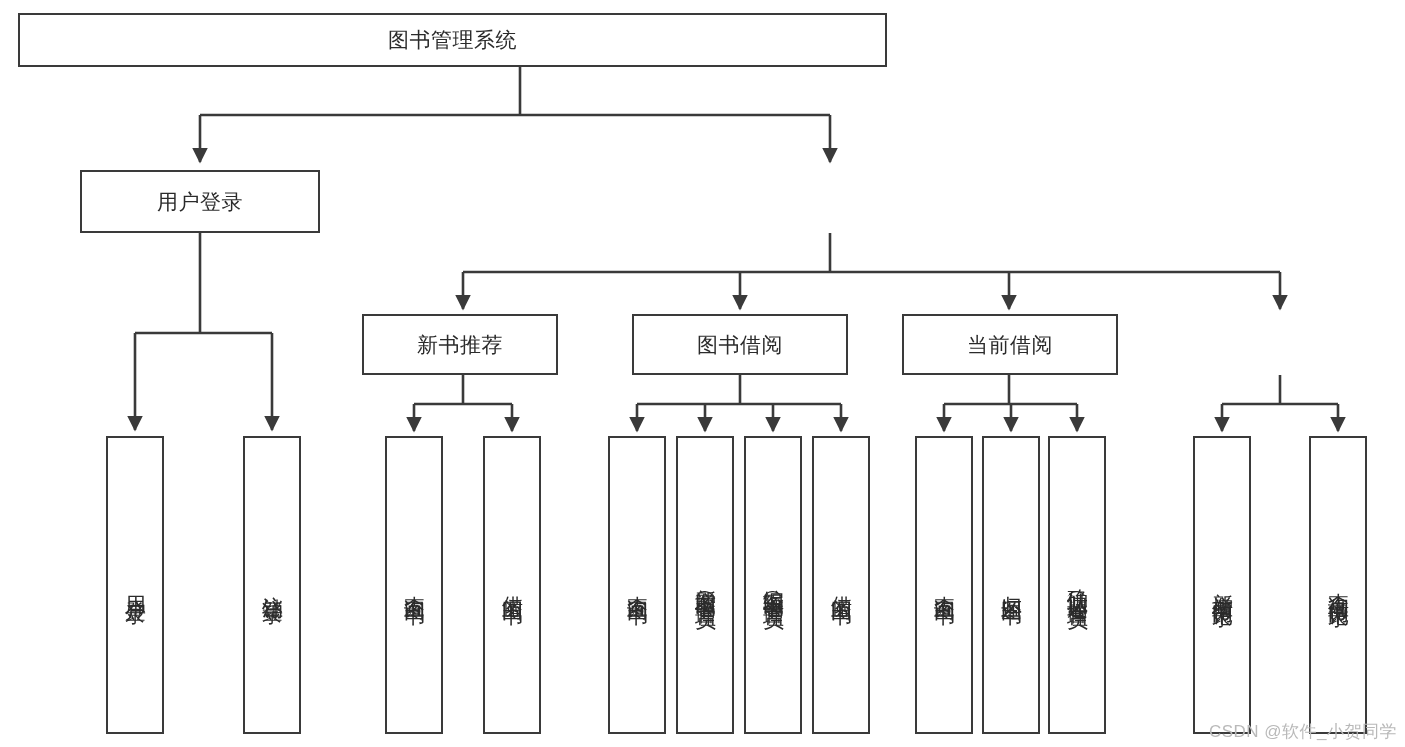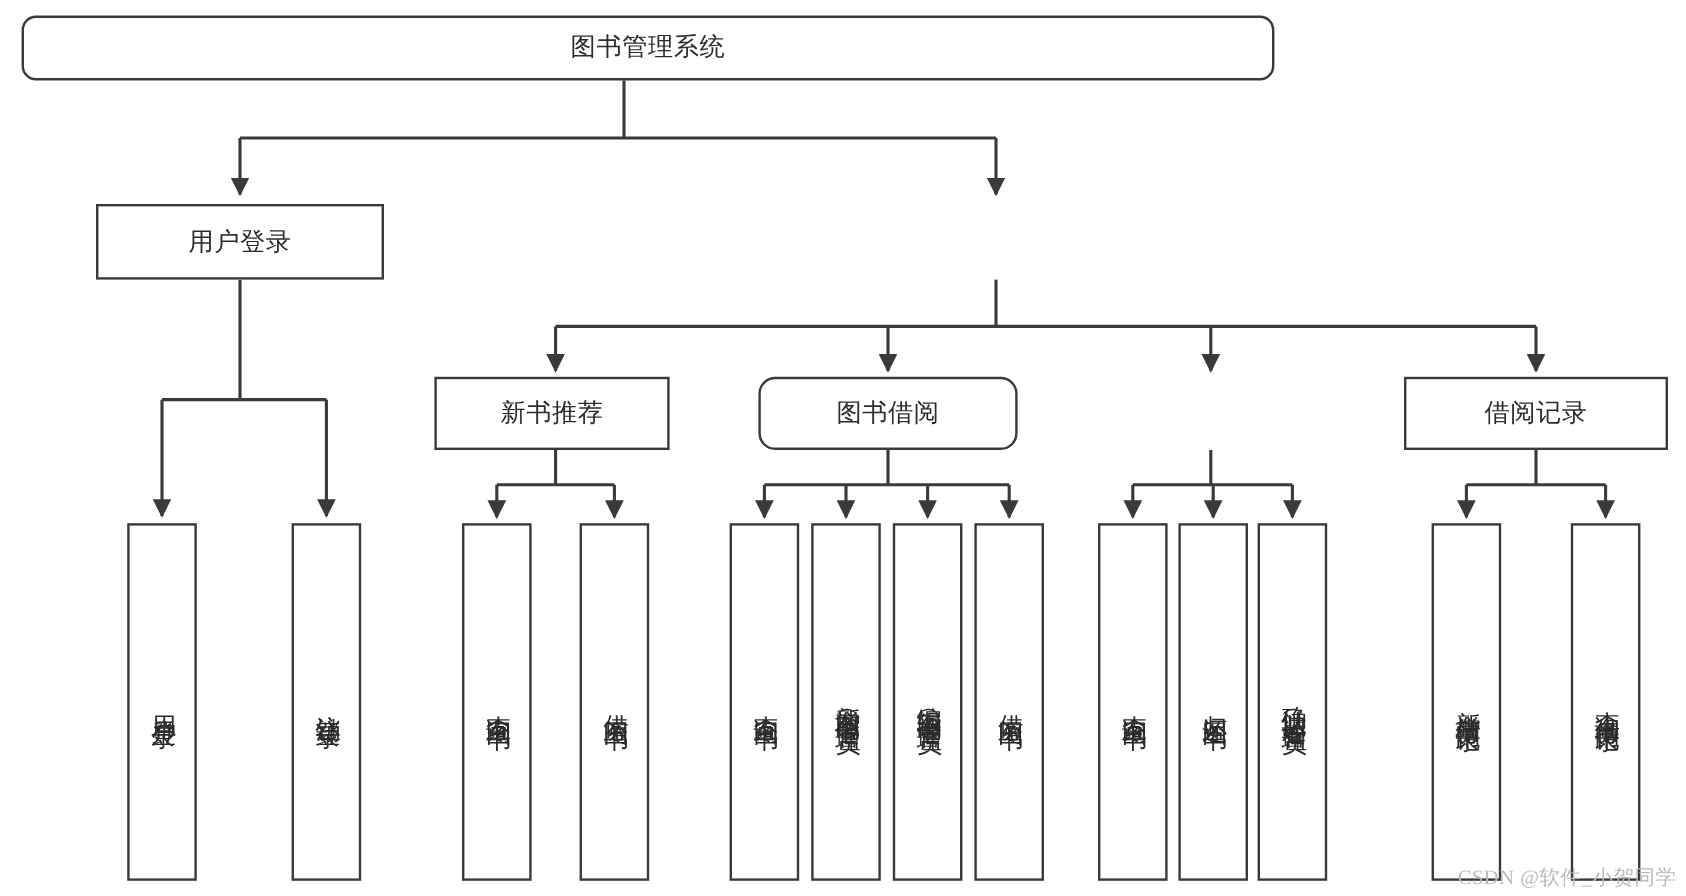--- a/index.html
+++ b/index.html
@@ -54,21 +54,20 @@
   }
   #watermark{
     position:absolute;
     right:8px;
     bottom:4px;
     font-size:17px;
     color:#b9b9b9;
     letter-spacing:0.5px;
     user-select:none;
     white-space:nowrap;
-    font-family:Liberation Serif, serif;
   }
 </style>
 </head>
 <body>
 
 <div id="canvas">
 
   <svg id="edges" viewBox="0 0 1405 747" width="1405" height="747">
     <defs>
       <marker id="arw" viewBox="0 0 10 10" refX="9" refY="5" markerWidth="6" markerHeight="6" orient="auto-start-reverse">
@@ -112,36 +111,36 @@
       <path d="M 1011 404 L 1011 431" marker-end="url(#arw)"></path>
       <path d="M 1077 404 L 1077 431" marker-end="url(#arw)"></path>
 
       <path d="M 1280 375 L 1280 404"></path>
       <path d="M 1222 404 L 1338 404"></path>
       <path d="M 1222 404 L 1222 431" marker-end="url(#arw)"></path>
       <path d="M 1338 404 L 1338 431" marker-end="url(#arw)"></path>
     </g>
   </svg>
 
-  <div class="node h" style="left:18px;top:13px;width:1044px;height:54px;border-radius:12px;">
+  <div class="node h" style="left:18px;top:13px;width:869px;height:54px;">
     <span>图书管理系统</span>
   </div>
 
   <div class="node h" style="left:80px;top:170px;width:240px;height:63px;">
     <span>用户登录</span>
   </div>
 
   <div class="node h" style="left:362px;top:314px;width:196px;height:61px;">
     <span>新书推荐</span>
   </div>
-  <div class="node h" style="left:632px;top:314px;width:216px;height:61px;border-radius:14px;">
+  <div class="node h" style="left:632px;top:314px;width:216px;height:61px;">
     <span>图书借阅</span>
   </div>
-  <div class="node h" style="left:1170px;top:314px;width:220px;height:61px;">
-    <span>借阅记录</span>
+  <div class="node h" style="left:902px;top:314px;width:216px;height:61px;">
+    <span>当前借阅</span>
   </div>
 
   <div class="node v" style="left:106px;top:436px;width:58px;height:298px;">
     <span class="vlabel">用户登录</span>
   </div>
   <div class="node v" style="left:243px;top:436px;width:58px;height:298px;">
     <span class="vlabel">注销登录</span>
   </div>
 
   <div class="node v" style="left:385px;top:436px;width:58px;height:298px;">

